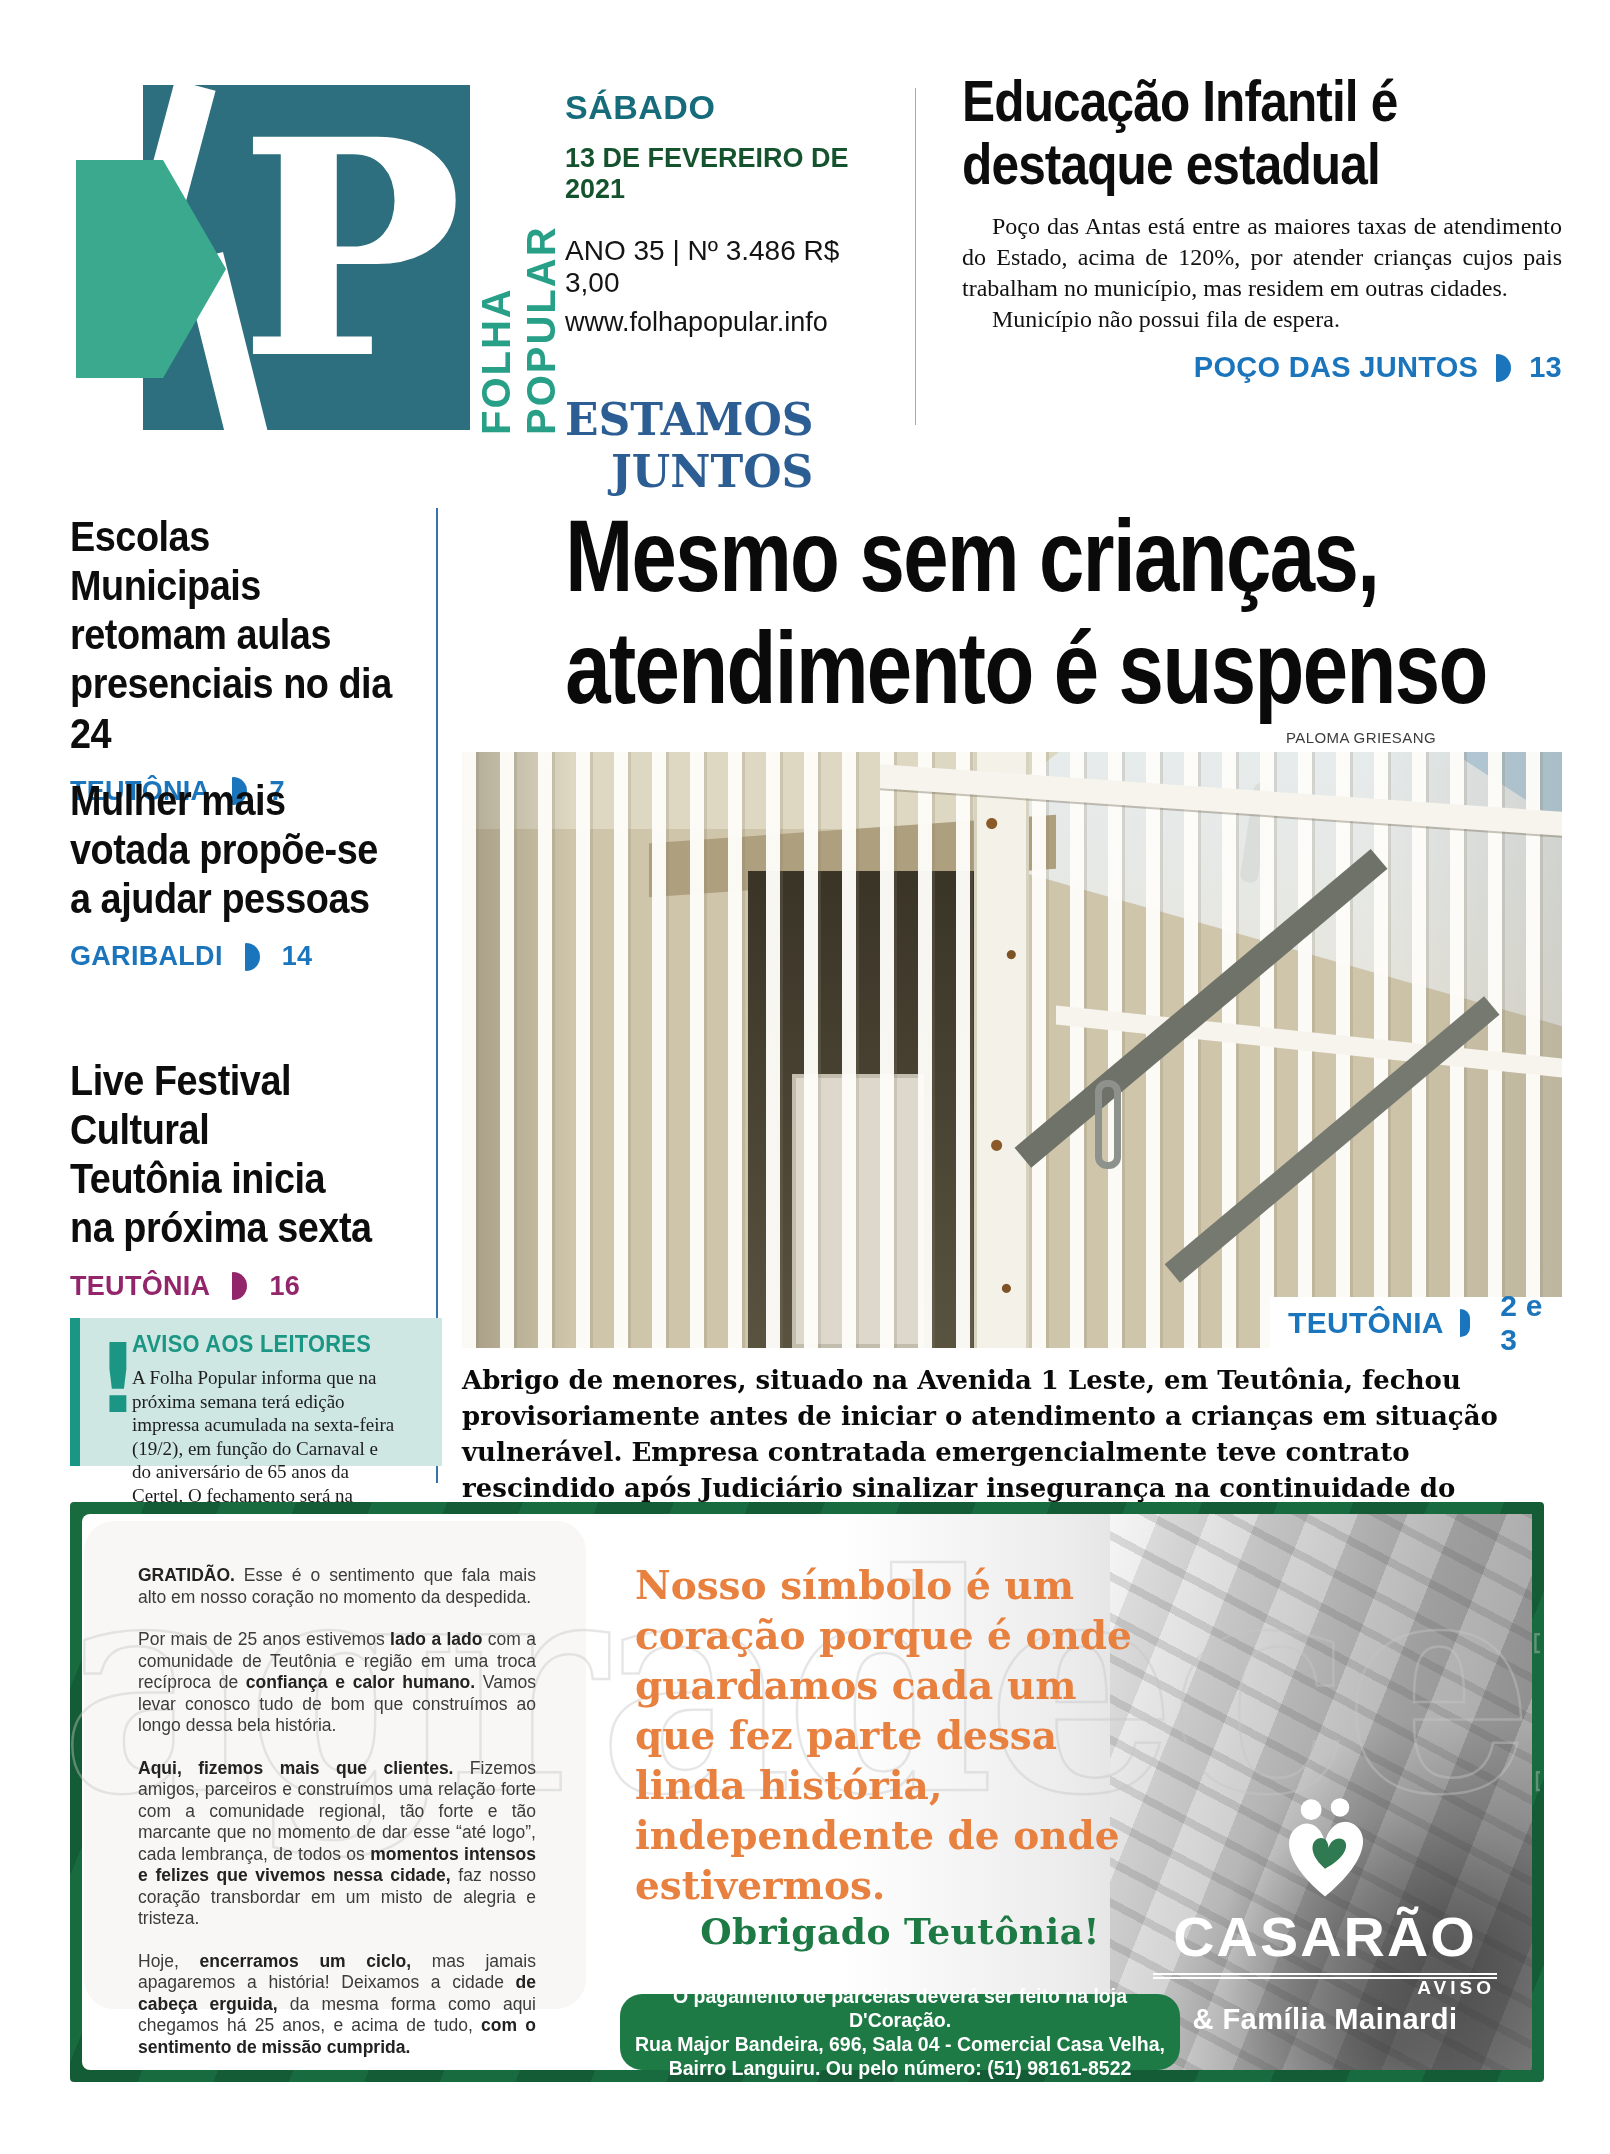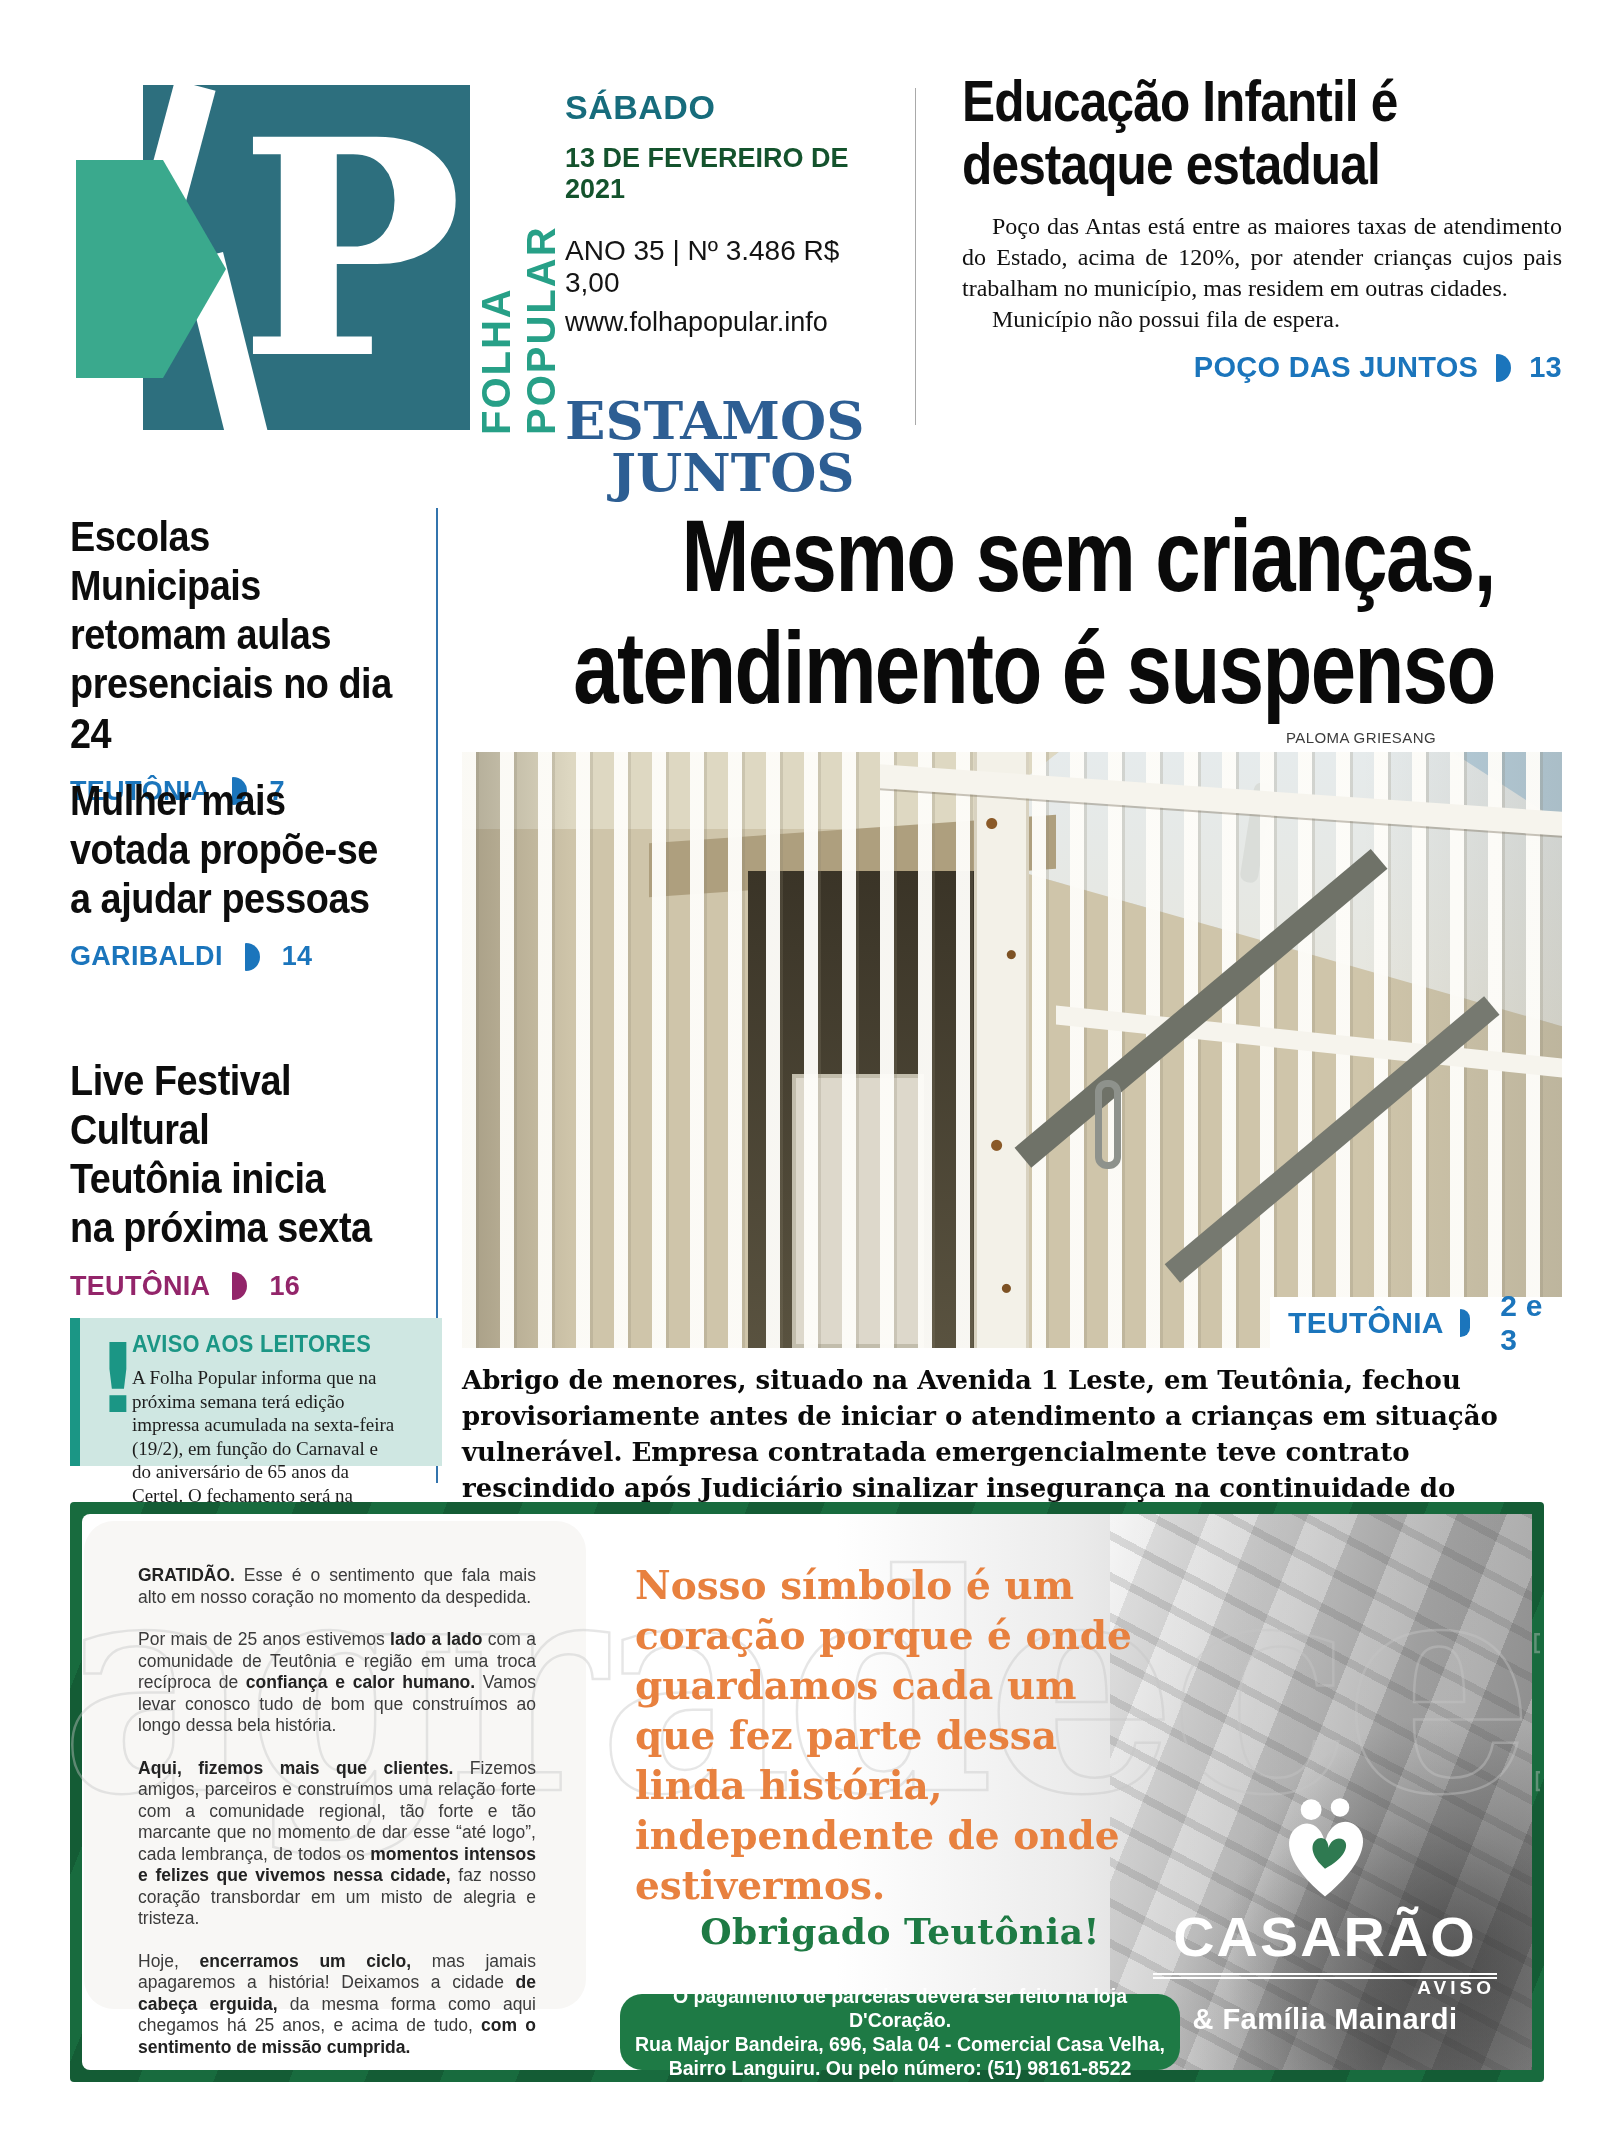--- a/index.html
+++ b/index.html
@@ -13,21 +13,21 @@
   .chev2 { position:absolute; left:181px; top:252px; width:42px; height:186px; background:#fff; transform:rotate(-14deg); transform-origin:top right; }
   .logo-arrow { position:absolute; left:76px; top:160px; width:150px; height:218px; background:#3aa98d;
     clip-path:polygon(0 0, 58% 0, 100% 50%, 58% 100%, 0 100%); }
   .logo-vtext { position:absolute; left:474px; top:85px; height:350px; writing-mode:vertical-rl; transform:rotate(180deg);
     font-weight:bold; font-size:40px; letter-spacing:2px; color:#27a087; }
   .date-block { position:absolute; left:565px; top:88px; width:335px; }
   .db-day  { font-weight:bold; font-size:34px; color:#176c7c; letter-spacing:0.5px; }
   .db-date { font-weight:bold; font-size:27px; color:#14532d; margin-top:16px; }
   .db-ed   { font-size:28px; color:#141414; margin-top:30px; }
   .db-site { font-size:27px; color:#141414; margin-top:8px; }
-  .slogan { margin-top:56px; font-family:"DejaVu Serif", serif; font-weight:bold; color:#2d5e93; font-size:53px; line-height:52px; }
+  .slogan { margin-top:56px; font-family:"DejaVu Serif", serif; font-weight:bold; color:#2d5e93; font-size:44px; line-height:52px; }
   .slogan .l2 { margin-left:46px; }
   .hdr-divider { position:absolute; left:915px; top:88px; width:1px; height:337px; background:#a9a9a9; }
 
   .top-story { position:absolute; left:962px; top:70px; width:600px; }
   .ts-head { display:inline-block; transform:scaleX(0.87); transform-origin:left top; white-space:pre-line;
     font-weight:bold; font-size:57px; line-height:1.1; color:#0d0d0d; letter-spacing:-1px; }
   .ts-body { margin-top:16px; font-family:"Liberation Serif", serif; font-size:24px; line-height:31px; text-align:justify; color:#111; }
   .ts-body p { text-indent:30px; }
   .tag-row { display:flex; align-items:center; justify-content:flex-end; gap:18px; margin-top:16px; }
   .tag-label, .tag-page { font-weight:bold; font-size:29px; letter-spacing:0.3px; }
@@ -42,21 +42,21 @@
     font-weight:bold; font-size:42px; line-height:1.17; color:#0d0d0d; letter-spacing:-0.5px; }
   .sb-tag { display:flex; align-items:center; gap:22px; margin-top:18px; }
   .sb-tag .tag-label, .sb-tag .tag-page { font-size:27px; }
   .notice { position:absolute; left:70px; top:1318px; width:372px; height:148px; background:#cfe7e2; border-left:10px solid #1b9685; }
   .notice-bang { position:absolute; left:16px; top:4px; font-family:"DejaVu Sans", sans-serif; font-weight:bold; font-size:96px; line-height:1.2; color:#1b9685; }
   .notice-title { position:absolute; left:52px; top:13px; font-weight:bold; font-size:23px; color:#1b9685; letter-spacing:0.3px;
     transform:scaleX(0.95); transform-origin:left top; }
   .notice-body { position:absolute; left:52px; top:48px; width:268px; font-family:"Liberation Serif", serif; font-size:19px; line-height:23.5px; color:#1d1d1d; }
 
   
-  .lead-head { position:absolute; left:450px; top:500px; width:1160px; text-align:right; }
+  .lead-head { position:absolute; left:450px; top:500px; width:1160px; text-align:left; }
   .lead-head span { display:inline-block; transform:scaleX(0.8); transform-origin:center top; white-space:pre-line;
     font-weight:bold; font-size:102px; line-height:1.1; color:#0a0a0a; letter-spacing:-2px; }
   .credit { position:absolute; left:1160px; top:729px; width:402px; text-align:center; font-size:15px; color:#3c3c3c; letter-spacing:0.4px; }
 
   .photo { position:absolute; left:462px; top:752px; width:1100px; height:596px; background:#cfc5aa; overflow:hidden; }
   .ph-upper { position:absolute; left:0; top:0; width:58%; height:13%; background:#ded8c2; }
   .ph-sky { position:absolute; right:0; top:0; width:52%; height:46%;
     background:linear-gradient(180deg,#e6ebec,#e6e5dc),
     repeating-linear-gradient(178deg, rgba(140,148,145,0.35) 0 5px, rgba(0,0,0,0) 5px 26px);
     background-blend-mode:normal; clip-path:polygon(0 20%, 12% 0, 100% 0, 100% 100%, 6% 44%); }

